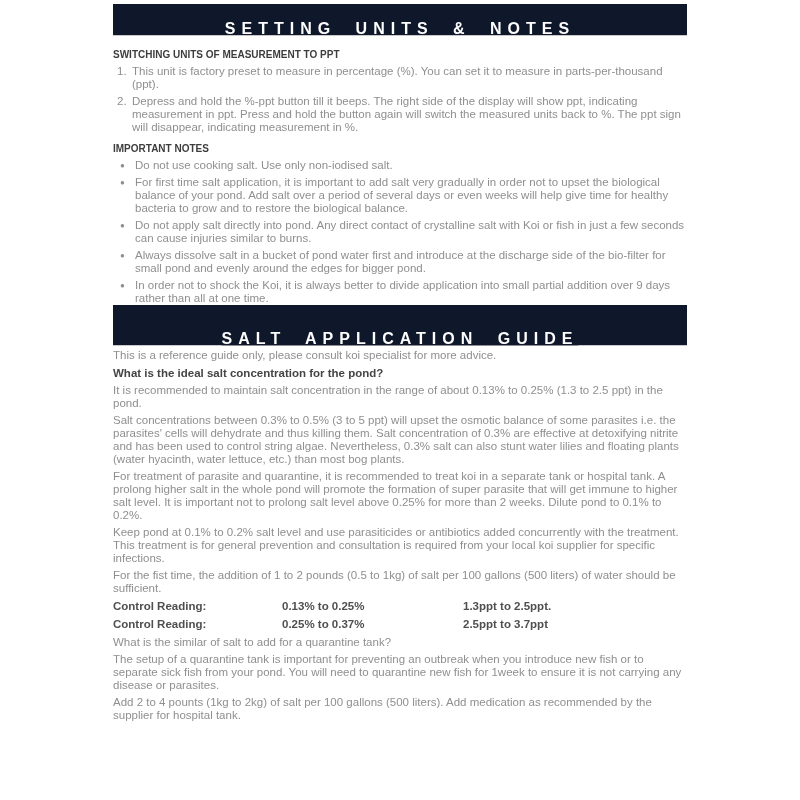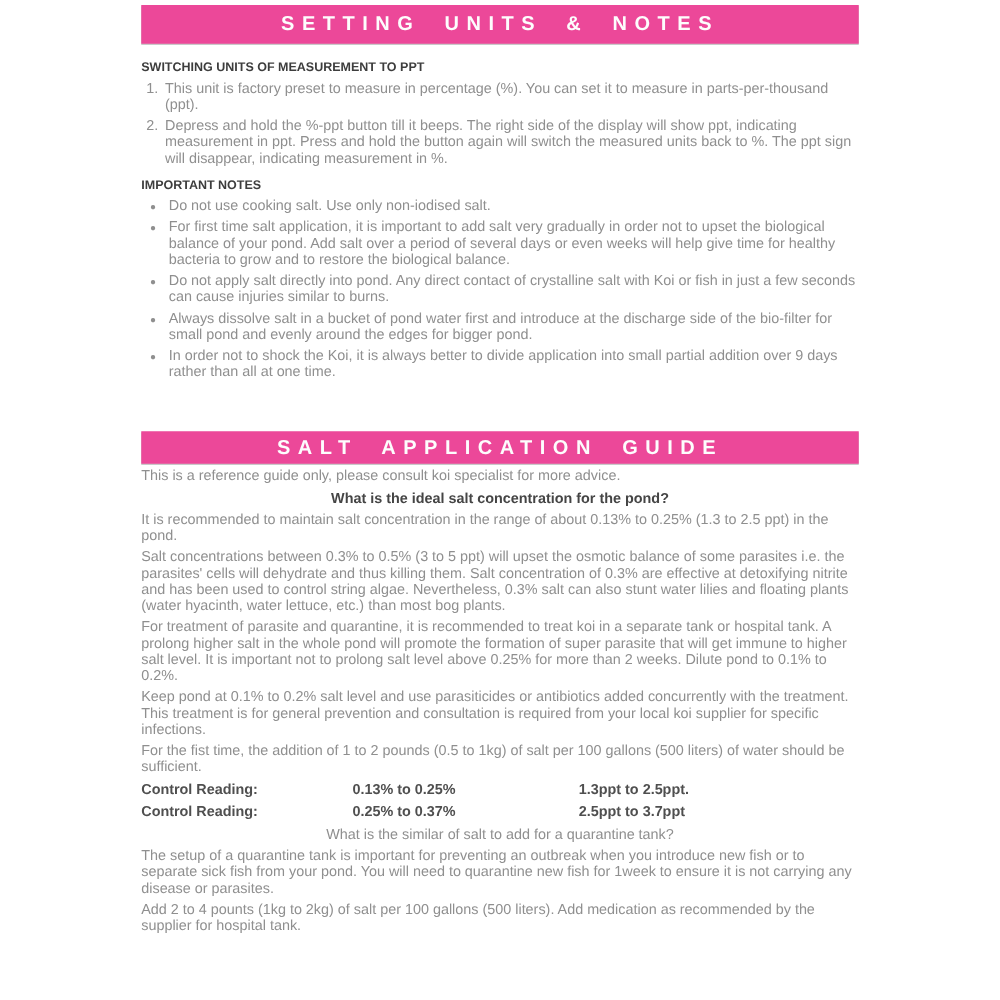--- a/index.html
+++ b/index.html
@@ -6,42 +6,42 @@
   .page{
     width:800px;height:800px;box-sizing:border-box;
     padding:4px 113px 0 113px;
     font-family:"Liberation Sans", sans-serif;
     background:#ffffff;
     color:#8f8f8f;
     font-size:11.5px;line-height:13px;
     overflow:hidden;
   }
   .banner{
-    height:31px;background:#ec4899;
-    display:flex;align-items:center;justify-content:center;
+    height:31px;background:#0f172a;
+    display:flex;align-items:flex-end;justify-content:center;
     box-shadow:0 1px 0 #c9c9c9;
   }
-  .banner.second{height:26px;margin-top:40px;}
+  .banner.second{height:40px;text-decoration:underline;}
   .banner-title{
     color:#fdfdfd;font-weight:bold;font-size:16px;
     letter-spacing:6px;word-spacing:9px;white-space:nowrap;
   }
   .section-title{
     margin-top:13px;margin-bottom:2px;
     font-weight:bold;color:#3d3d3d;font-size:10px;
   }
   .num-item{display:flex;margin-top:4px;}
   .num-item .num{flex:none;width:15px;margin-left:4px;}
   .num-item .txt{flex:1;}
   .bullet-item{display:flex;margin-top:4px;}
   .bullet-item .marker{flex:none;width:15px;margin-left:7px;font-size:8px;line-height:13px;}
   .bullet-item .txt{flex:1;}
   .spaced{margin-top:8px;}
   .intro{margin-top:12px;}
-  .q{font-weight:bold;color:#454545;margin-top:5px;text-align:center;}
+  .q{font-weight:bold;color:#454545;margin-top:5px;}
   .q.plain{font-weight:normal;color:#8f8f8f;}
   .para{margin-top:4px;}
   .cr-row{display:flex;margin-top:5px;font-weight:bold;color:#4f4f4f;}
   .cr-row .cr-label{flex:none;width:169px;}
   .cr-row .cr-pct{flex:none;width:181px;}
   .cr-row .cr-ppt{flex:1;}
 </style>
 </head>
 <body>
 

